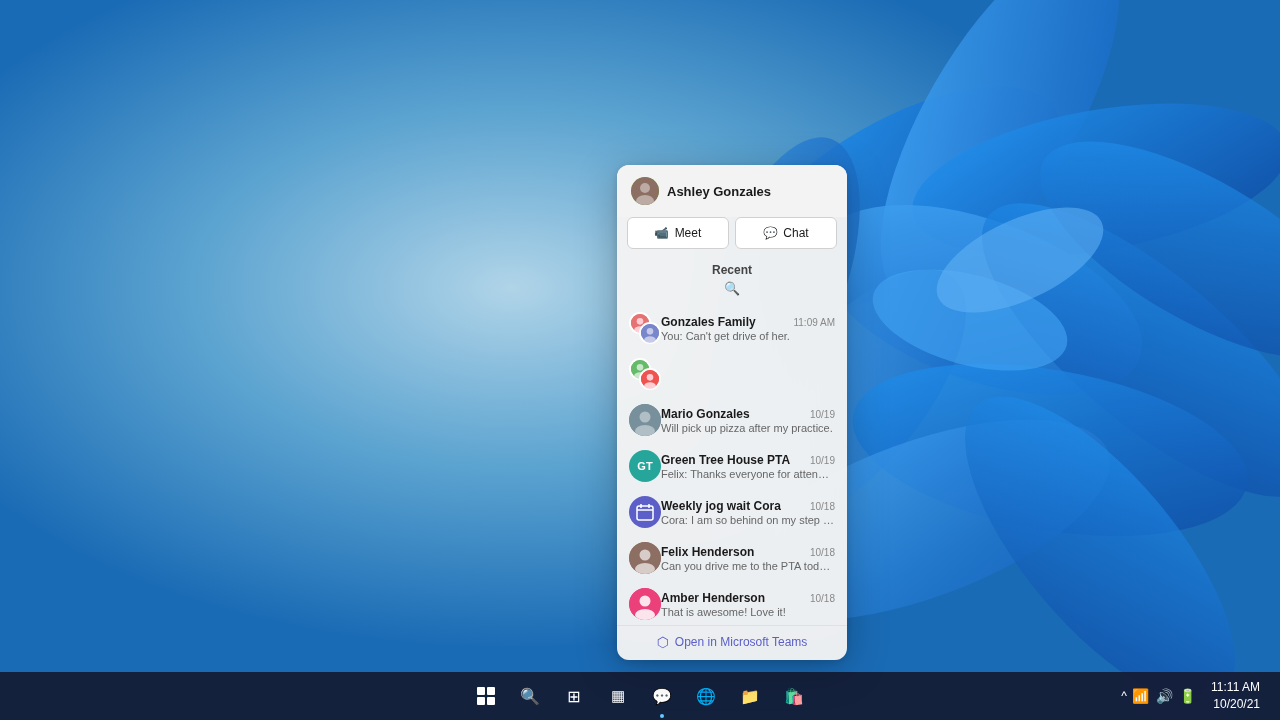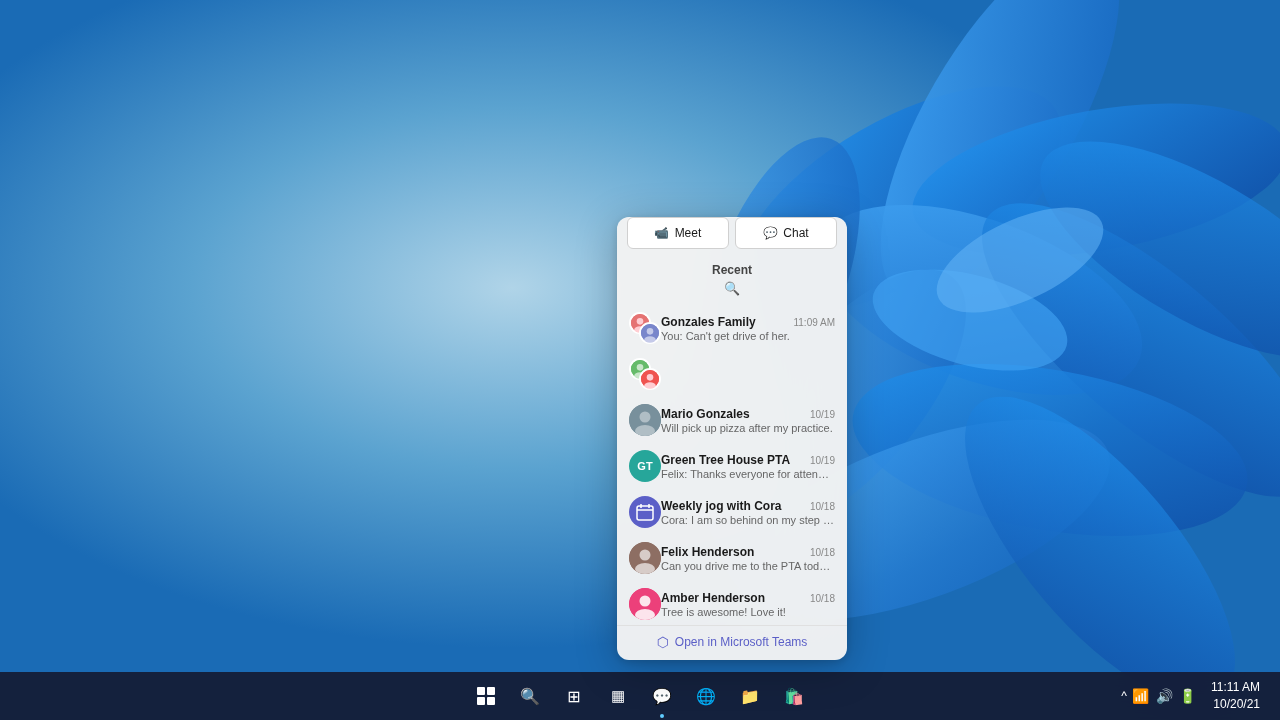--- a/index.html
+++ b/index.html
@@ -367,20 +367,31 @@
     <ellipse cx="1200" cy="250" rx="180" ry="70" fill="url(#petal1)" opacity="0.7" transform="rotate(30 1200 250)"></ellipse>
     <ellipse cx="920" cy="520" rx="200" ry="78" fill="url(#petal2)" opacity="0.72" transform="rotate(-20 920 520)"></ellipse>
     <ellipse cx="1100" cy="550" rx="190" ry="75" fill="url(#petal1)" opacity="0.68" transform="rotate(50 1100 550)"></ellipse>
 
     <ellipse cx="970" cy="320" rx="100" ry="45" fill="#42a5f5" opacity="0.6" transform="rotate(15 970 320)"></ellipse>
     <ellipse cx="1020" cy="260" rx="90" ry="40" fill="#64b5f6" opacity="0.55" transform="rotate(-25 1020 260)"></ellipse>
   </svg>
 
   <div class="chat-panel">
 
+    <div class="panel-header">
+      <div class="header-avatar">
+
+        <svg width="28" height="28" viewBox="0 0 28 28">
+          <circle cx="14" cy="14" r="14" fill="#8d6e63"></circle>
+          <circle cx="14" cy="11" r="5" fill="#bcaaa4"></circle>
+          <ellipse cx="14" cy="24" rx="9" ry="6" fill="#bcaaa4"></ellipse>
+        </svg>
+      </div>
+      <span class="header-name">Ashley Gonzales</span>
+    </div>
 
     <div class="action-buttons">
       <button class="action-btn">
         <span>📹</span>
         <span>Meet</span>
       </button>
       <button class="action-btn">
         <span>💬</span>
         <span>Chat</span>
       </button>
@@ -470,21 +481,21 @@
         <div class="conv-avatar" style="background:#5b5fc7;">
           <svg width="18" height="18" viewBox="0 0 18 18" fill="white">
               <rect x="1" y="3" width="16" height="14" rx="2" fill="none" stroke="white" stroke-width="1.5"></rect>
               <line x1="1" y1="7" x2="17" y2="7" stroke="white" stroke-width="1.5"></line>
               <line x1="5" y1="1" x2="5" y2="5" stroke="white" stroke-width="1.5"></line>
               <line x1="13" y1="1" x2="13" y2="5" stroke="white" stroke-width="1.5"></line>
             </svg>
         </div>
         <div class="conv-info">
           <div class="conv-top">
-            <span class="conv-name">Weekly jog with Cora</span>
+            <span class="conv-name">Weekly jog wait Cora</span>
             <span class="conv-time">10/18</span>
           </div>
           <div class="conv-msg">Cora: I am so behind on my step goals.</div>
         </div>
       </div>
 
       <div class="conv-item">
         <div class="conv-avatar" style="background:#8d6e63;">
           <svg width="32" height="32" viewBox="0 0 32 32">
               <circle cx="16" cy="16" r="16" fill="#8d6e63"></circle>
@@ -507,21 +518,21 @@
               <circle cx="16" cy="16" r="16" fill="#ec407a"></circle>
               <circle cx="16" cy="13" r="5.5" fill="#fce4ec"></circle>
               <ellipse cx="16" cy="27" rx="10" ry="6" fill="#fce4ec"></ellipse>
             </svg>
         </div>
         <div class="conv-info">
           <div class="conv-top">
             <span class="conv-name">Amber Henderson</span>
             <span class="conv-time">10/18</span>
           </div>
-          <div class="conv-msg">Tree is awesome! Love it!</div>
+          <div class="conv-msg">That is awesome! Love it!</div>
         </div>
       </div>
 
     </div>
 
     <div class="panel-footer">
       <span style="color:#5b5fc7; font-size:14px;">⬡</span>
       <span class="footer-text">Open in Microsoft Teams</span>
     </div>
 

